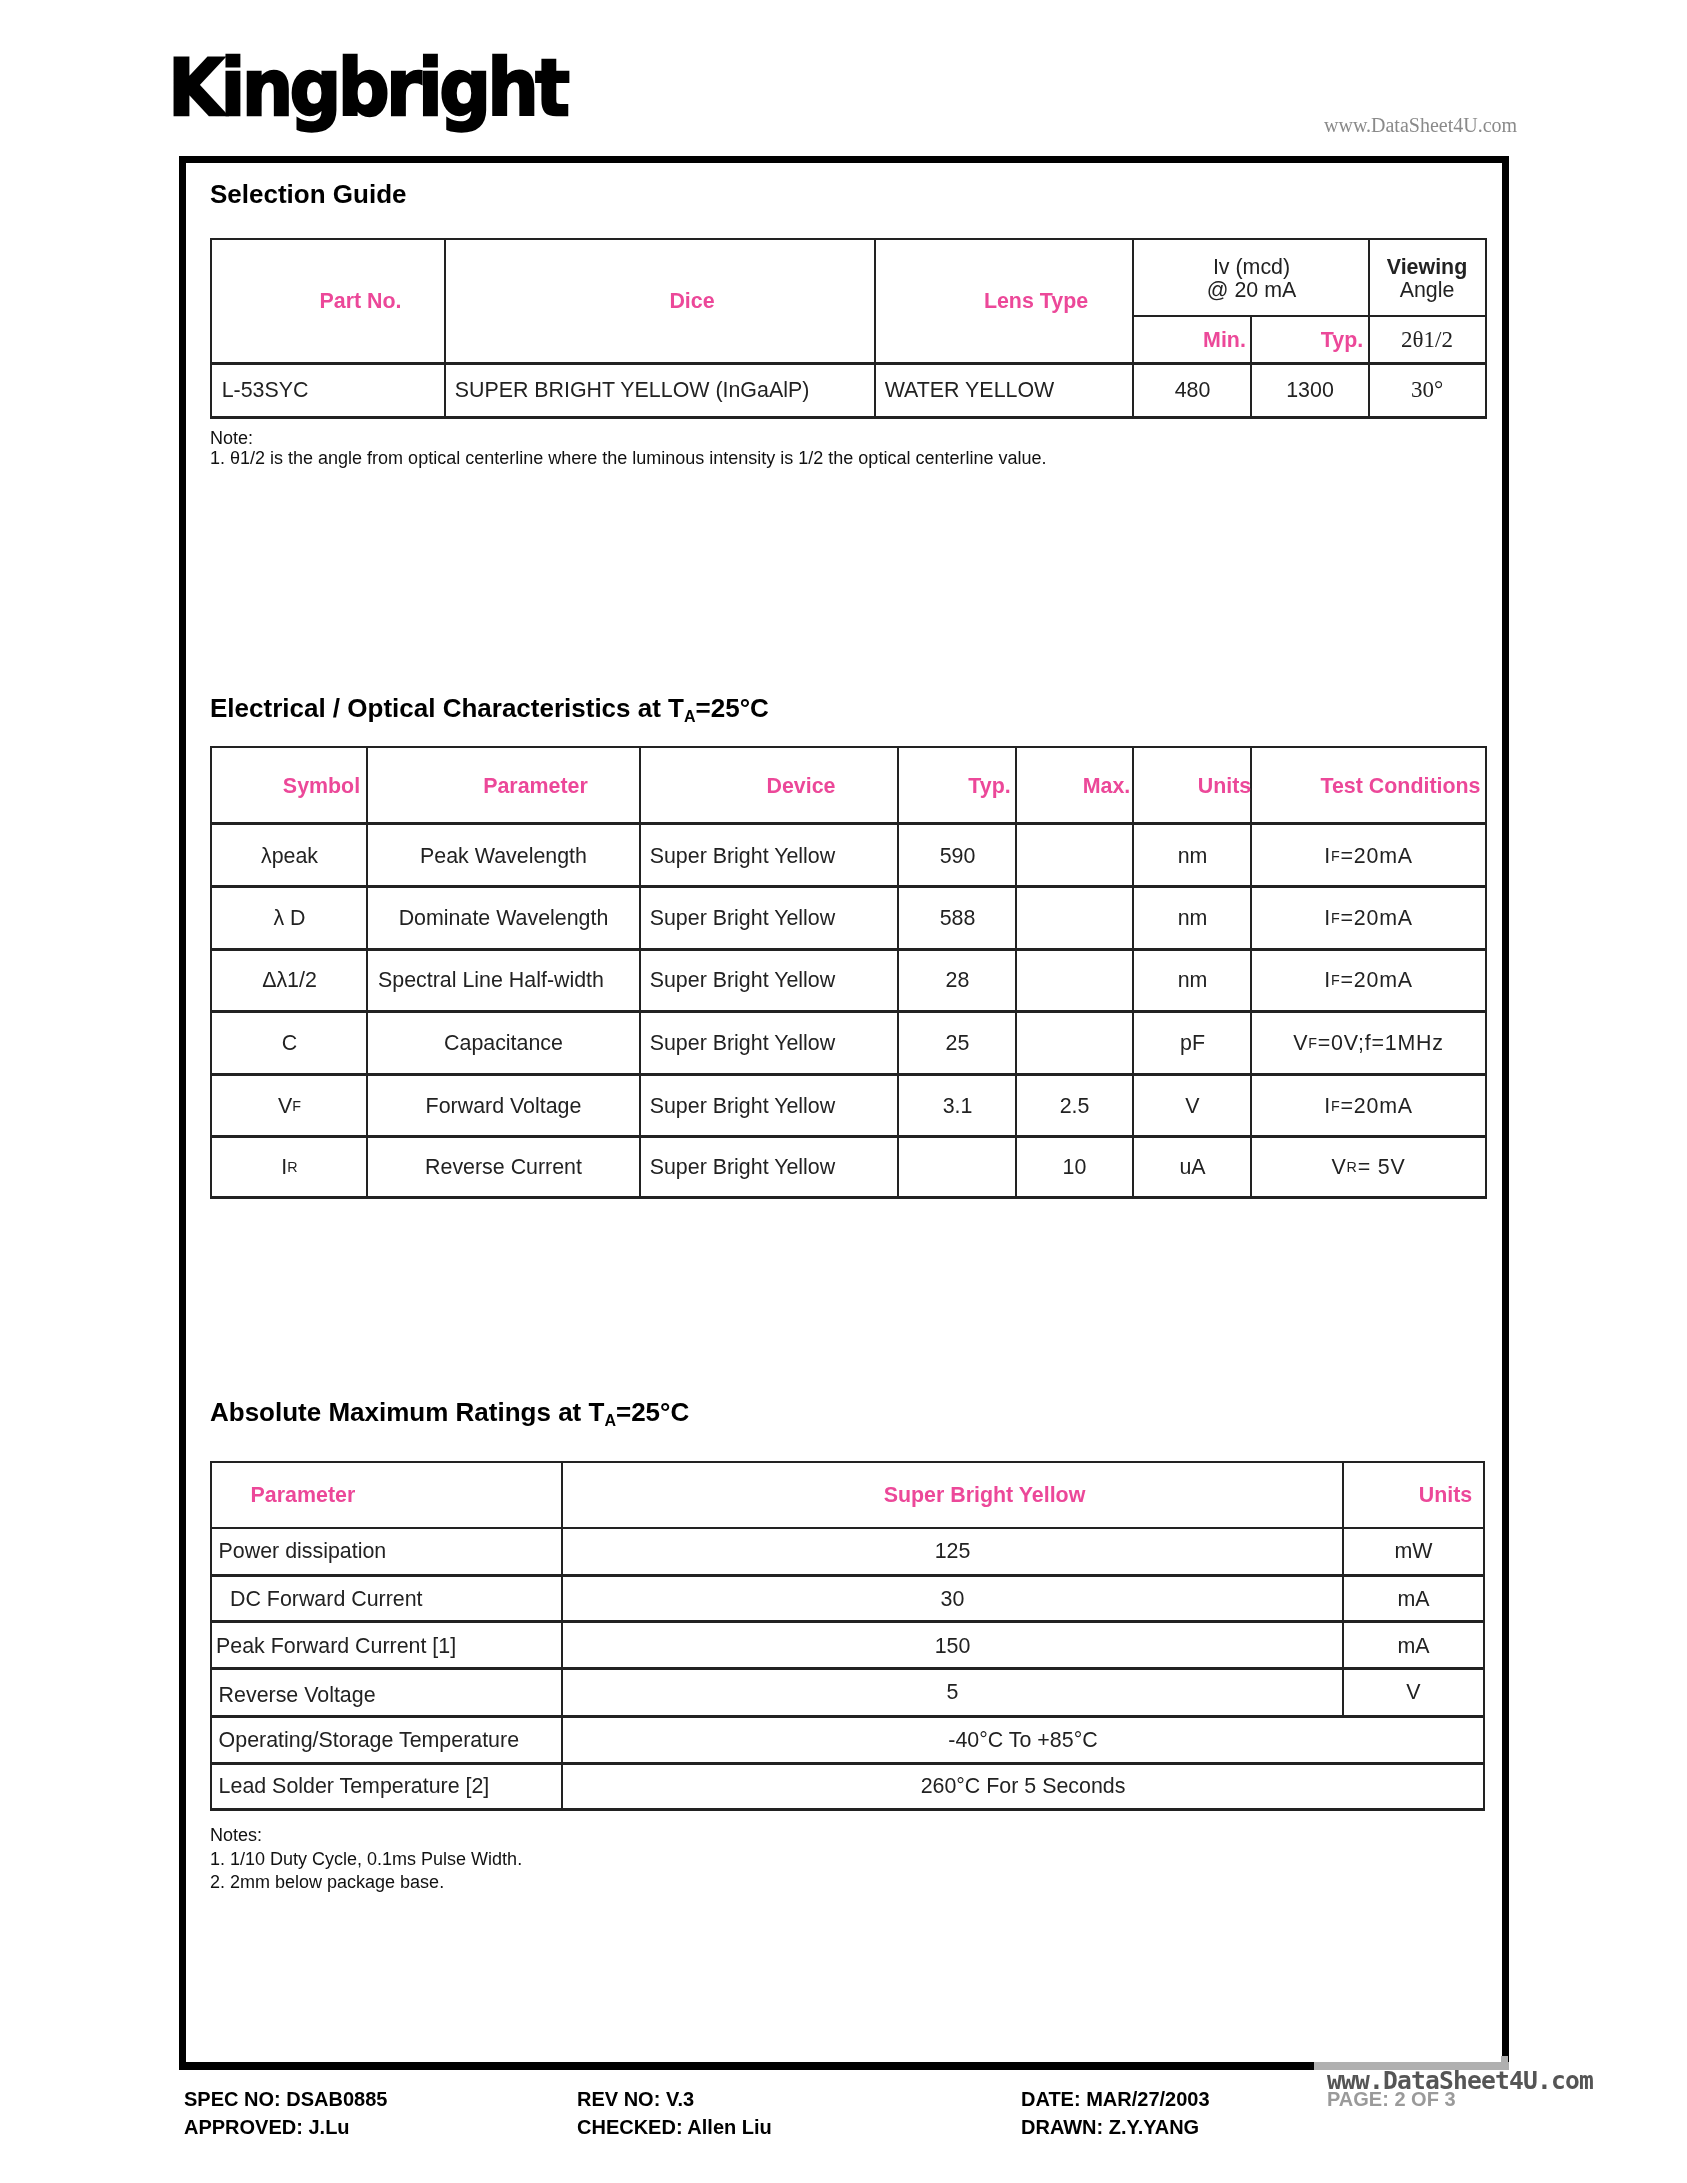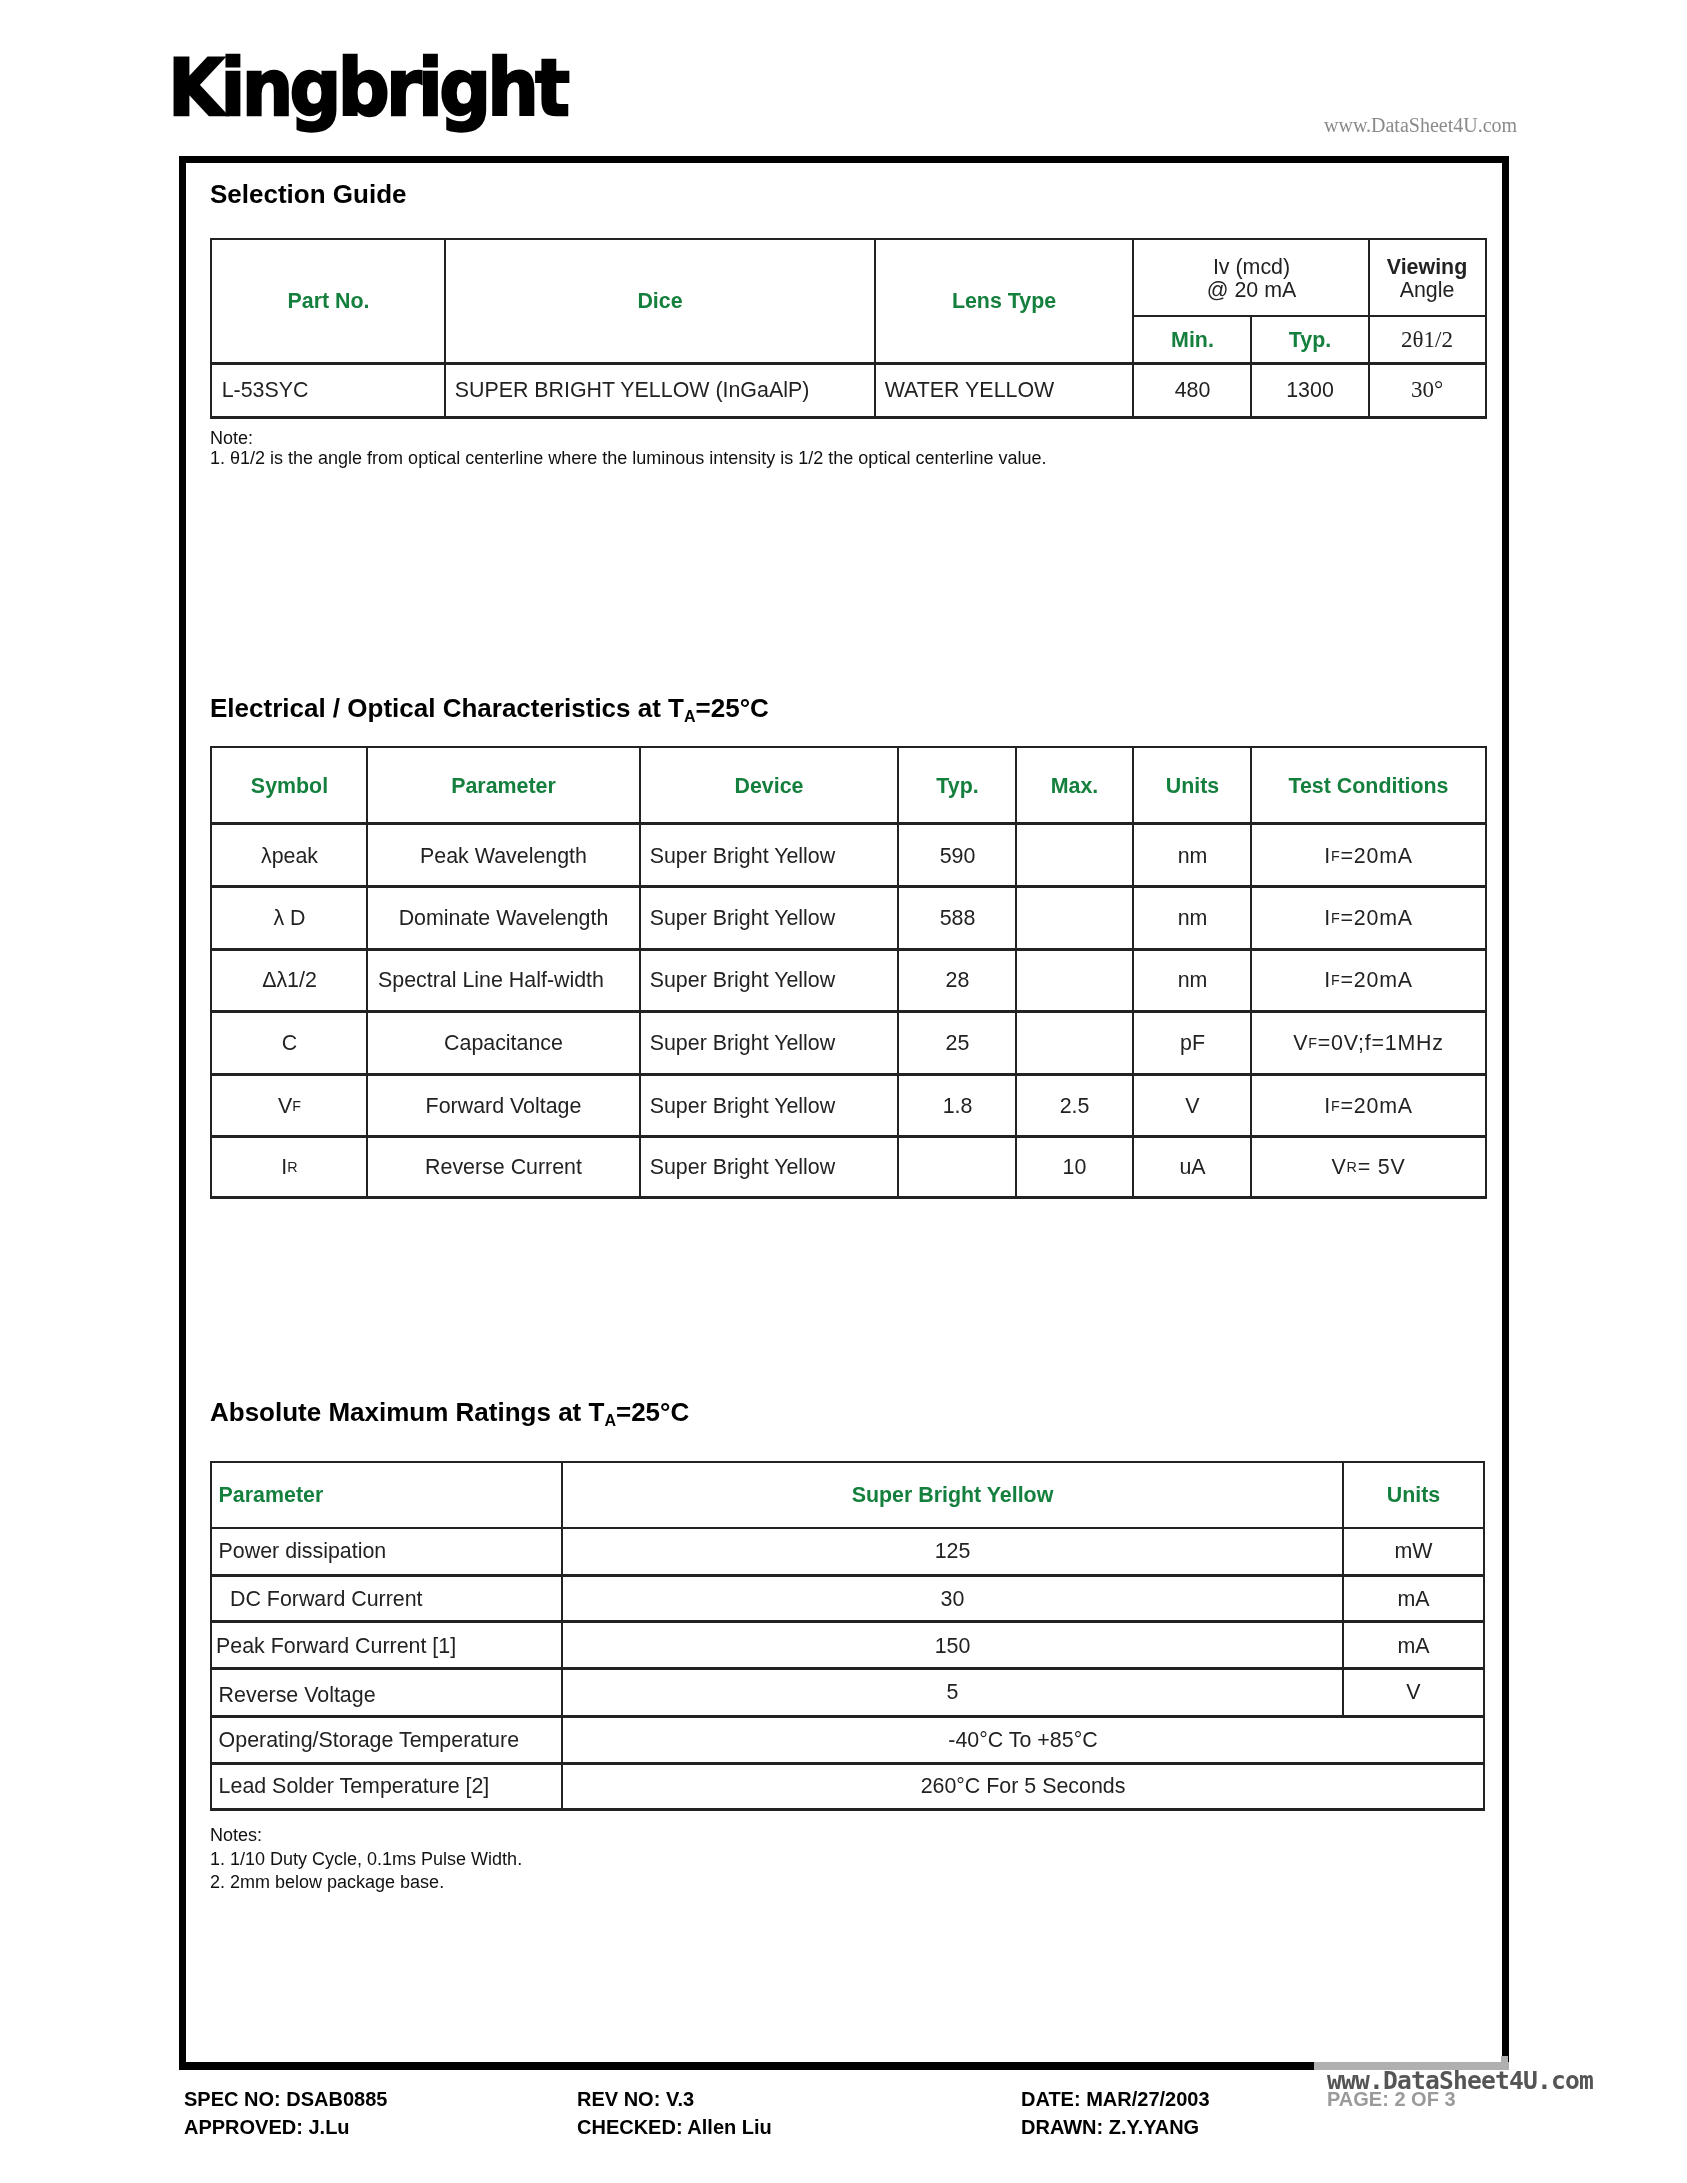--- a/index.html
+++ b/index.html
@@ -12,21 +12,21 @@
   .frame { position: absolute; left: 179px; top: 156px; width: 1330px; height: 1914px; border-top: 7.1px solid #000; border-left: 7.1px solid #000; border-right: 7.1px solid #000; }
   .frame-bottom-black { position: absolute; left: 179px; top: 2062px; width: 1135px; height: 8px; background: #000; }
   .frame-bottom-gray { position: absolute; left: 1314px; top: 2062px; width: 195px; height: 8px; background: #b0b0b0; }
   .frame-right-gray { position: absolute; left: 1501px; top: 2056px; width: 7.1px; height: 13.5px; background: #b0b0b0; }
 
   .h2 { position: absolute; left: 210px; font-weight: bold; font-size: 26px; color: #000; white-space: nowrap; }
   .h2 sub { font-size: 16px; vertical-align: -4.8px; }
 
   .cell { position: absolute; display: flex; align-items: center; justify-content: center; font-size: 21.4px; color: #222; text-align: center; line-height: 1.05; white-space: nowrap; }
   .cell.left { justify-content: flex-start; padding-left: 8.7px; }
-  .cell.hdr { font-weight: 600; color: #15803d; }
+  .cell.hdr { font-weight: 600; color: #ec4899; margin-left: 32px; }
   .serif { font-family: "Liberation Serif", serif; font-size: 23px; }
   .sm-sub { font-size: 14.3px; }
 
   .hl { position: absolute; height: 2.4px; background: #222; }
   .hl.thick { height: 3.2px; }
   .vl { position: absolute; width: 2.4px; background: #222; }
 
   .note { position: absolute; left: 210px; font-size: 18px; color: #111; white-space: nowrap; line-height: 24px; }
 
   .footer { position: absolute; font-weight: bold; font-size: 20px; color: #000; white-space: nowrap; }
@@ -171,21 +171,21 @@
       <span class="sm-sub">F</span>
       <span>=0V;f=1MHz</span>
     </div>
 
   <div class="cell" style="left:213px; top:1076px; width:153px; height:60px;">
       <span>V</span>
       <span class="sm-sub">F</span>
     </div>
   <div class="cell" style="left:368px; top:1076px; width:271px; height:60px;">Forward Voltage</div>
   <div class="cell left" style="left:641px; top:1076px; width:256px; height:60px;">Super Bright Yellow</div>
-  <div class="cell" style="left:900px; top:1076px; width:115px; height:60px;">1.8</div>
+  <div class="cell" style="left:900px; top:1076px; width:115px; height:60px;">3.1</div>
   <div class="cell" style="left:1017px; top:1076px; width:115px; height:60px;">2.5</div>
   <div class="cell" style="left:1135px; top:1076px; width:115px; height:60px;">V</div>
   <div class="cell" style="left:1252px; top:1076px; width:233px; height:60px; letter-spacing:0.8px;">
       <span>I</span>
       <span class="sm-sub">F</span>
       <span>=20mA</span>
     </div>
 
   <div class="cell" style="left:213px; top:1138px; width:153px; height:58px;">
       <span>I</span>

